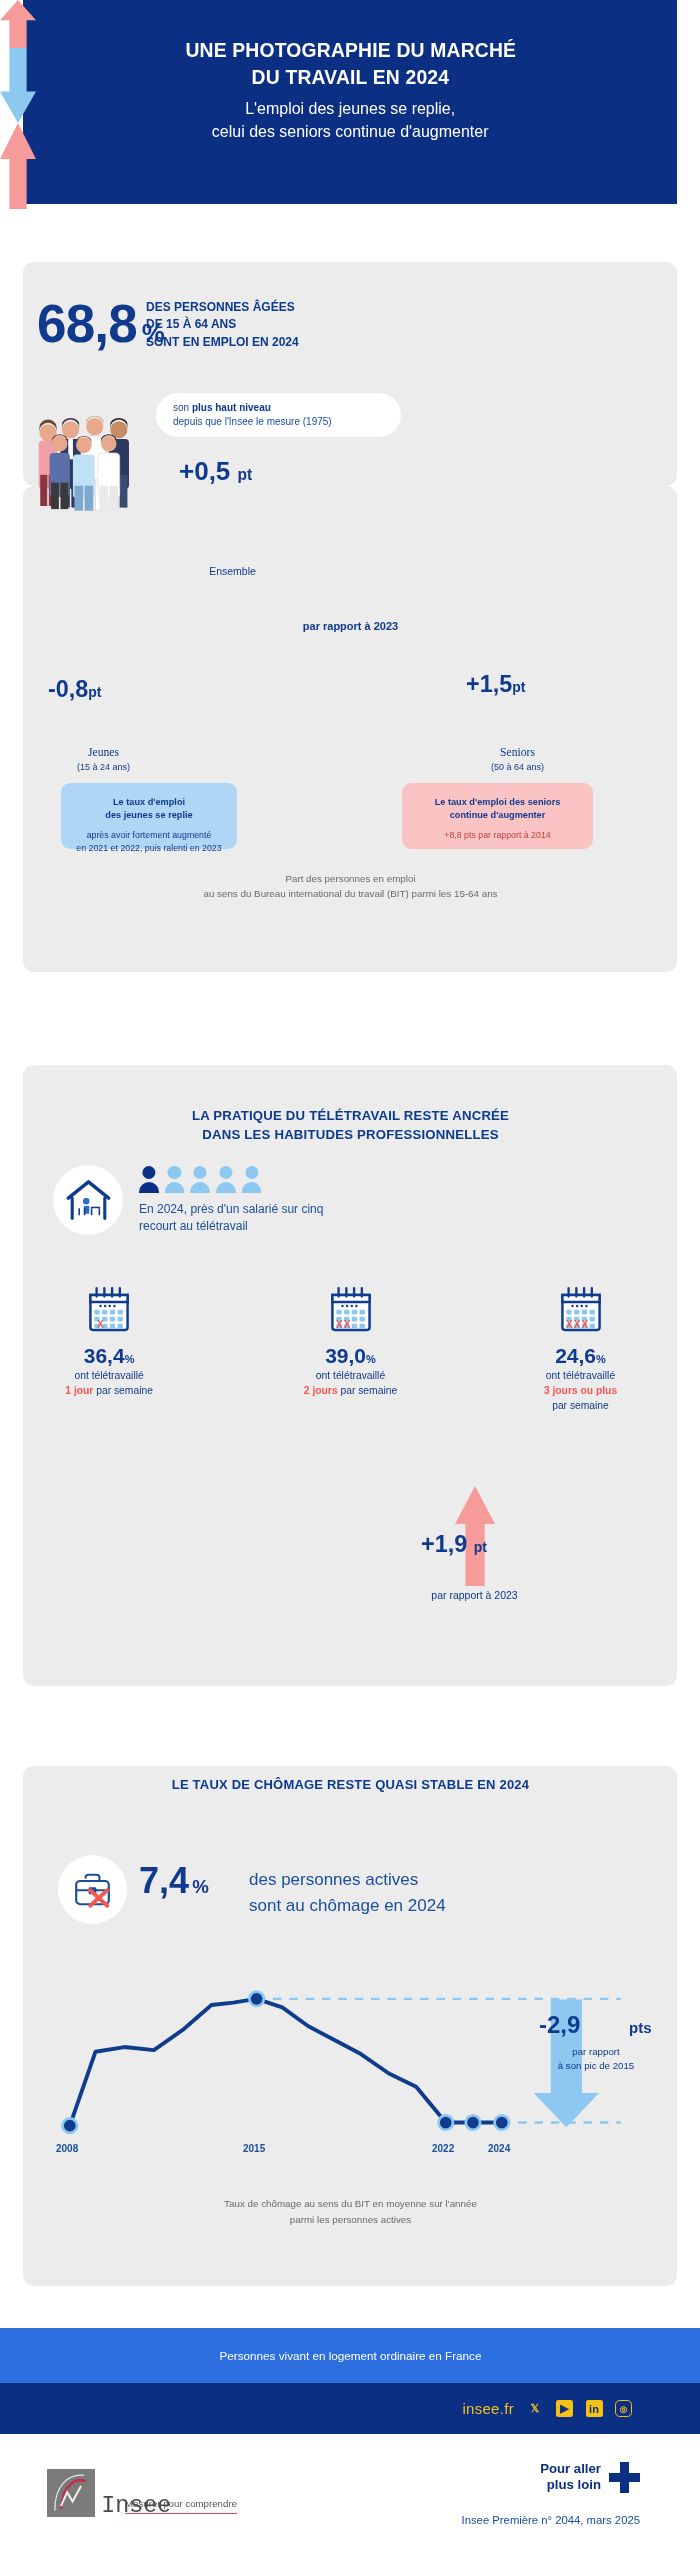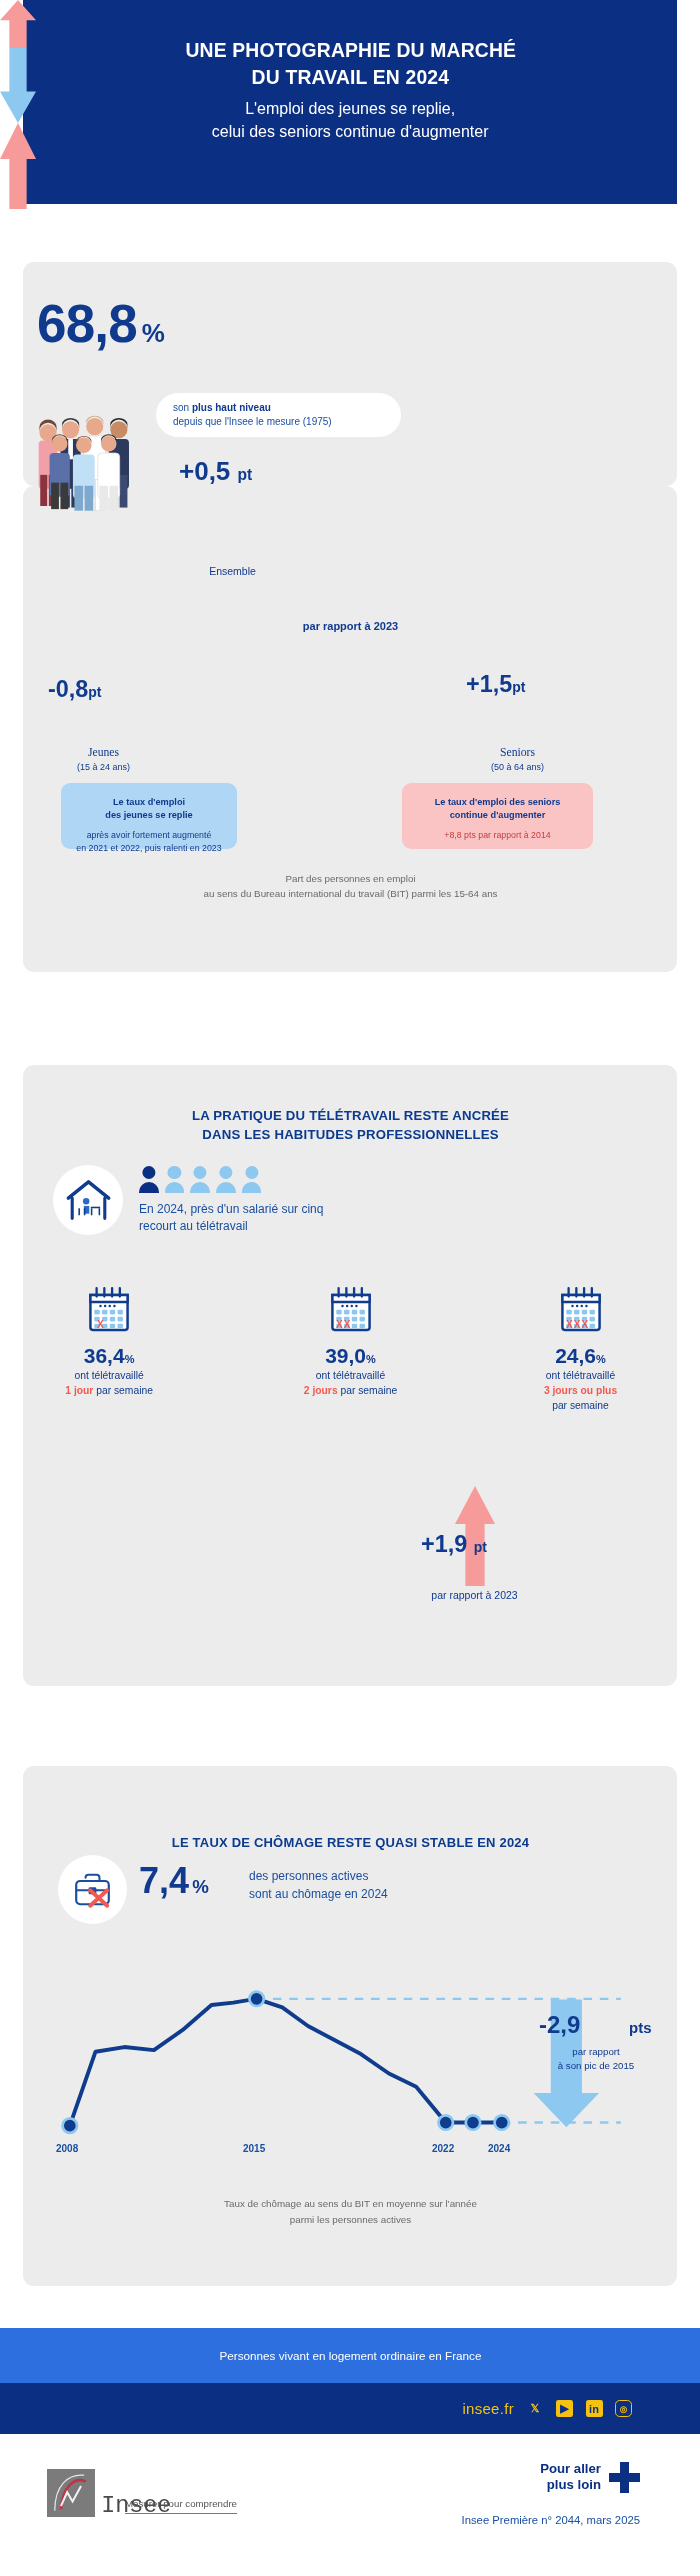--- a/index.html
+++ b/index.html
@@ -159,30 +159,30 @@
     clip-path:polygon(50% 0%, 100% 38%, 74% 38%, 74% 100%, 26% 100%, 26% 38%, 0% 38%);
   }
   .lbl-19 { position:absolute; left:421px; top:1531px; font-size:23.4px; font-weight:800; color:#103A8E; }
   .lbl-19 .pt { font-size:14px; }
   .cap-19 {
     position:absolute; left:389px; top:1589px; width:171px; text-align:center;
     font-size:10.5px; color:#103A8E;
   }
 
   
-  #t3-title { left:0; top:1834px; font-size:13px; }
+  #t3-title { left:0; top:1776px; font-size:13px; }
   .case-circle {
     position:absolute; left:58px; top:1855px; width:69px; height:69px;
     background:#fff; border-radius:50%; display:flex; align-items:center; justify-content:center;
   }
   .pct74 { position:absolute; left:139px; top:1860px; font-size:36px; font-weight:800; color:#103A8E; }
   .pct74 .u { font-size:18.7px; font-weight:800; margin-left:3.1px; }
   .pct74-cap {
     position:absolute; left:249px; top:1867px; width:234px;
-    font-size:12px; line-height:1.5; color:#1A4FA0;
+    font-size:17px; line-height:1.5; color:#1A4FA0;
   }
 
   #chart-svg { position:absolute; left:23.4px; top:1970px; }
   .lbl-29 { position:absolute; left:539px; top:2011px; font-size:24px; font-weight:800; color:#103A8E; }
   .lbl-29 .pt { font-size:15px;margin-left:42px; }
   .cap-29 {
     position:absolute; left:526px; top:2045px; width:140px; text-align:center;
     font-size:9.7px; line-height:1.4; color:#103A8E;
   }
   .xlabels { position:absolute; top:2143px; left:0; width:701px; height:15.6px; }
@@ -253,20 +253,25 @@
     </div>
   </div>
 
   <div class="card" id="card-employment"></div>
   <div class="card" style="top:486px;height:486px;"></div>
 
   <div class="big-pct">
     <span>68,8</span><span class="unit">%</span>
   </div>
 
+  <div class="s1-head">
+    <div>DES PERSONNES ÂGÉES</div>
+    <div>DE 15 À 64 ANS</div>
+    <div>SONT EN EMPLOI EN 2024</div>
+  </div>
 
   <div class="pill">
     <div><span>son </span><b>plus haut niveau</b></div>
     <div>depuis que l'Insee le mesure (1975)</div>
   </div>
 
   <svg style="position:absolute;left:34px;top:389px;" width="109" height="125" viewBox="0 0 140 160">
 
     <rect x="6" y="66" width="24" height="62" rx="5" fill="#F2A0A8"></rect>
     <rect x="8" y="110" width="9" height="40" fill="#8C3340"></rect>

